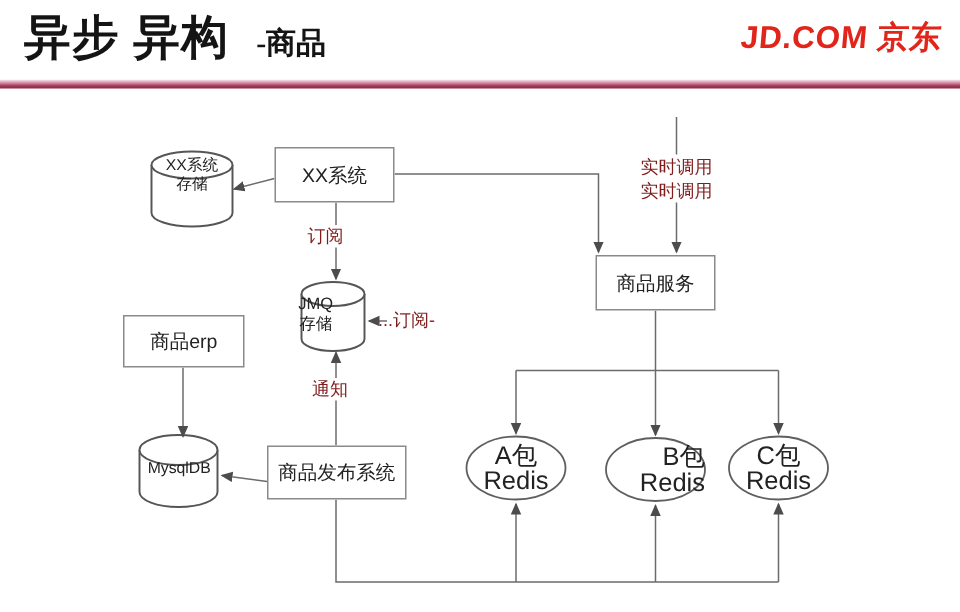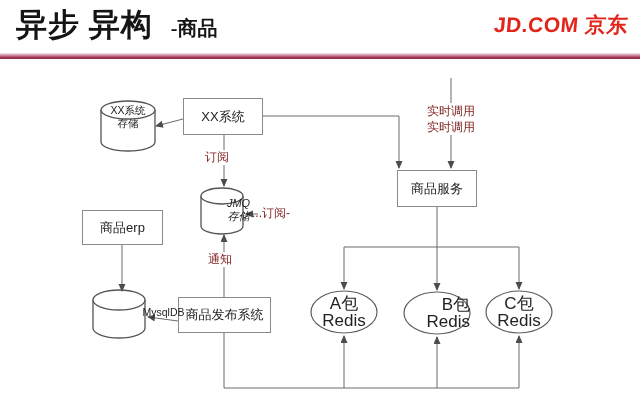--- a/index.html
+++ b/index.html
@@ -105,25 +105,25 @@
     <span>商品发布系统</span>
   </div>
   <div class="box" style="left:397px; top:170px; width:80px; height:37px;">
     <span>商品服务</span>
   </div>
 
   <div class="nlabel small" style="left:100px; top:104px; width:56px;">
     <div>XX系统</div>
     <div>存储</div>
   </div>
-  <div class="nlabel med" style="left:216px; top:197px; width:45px;font-style:italic;">
+  <div class="nlabel med" style="left:188px; top:197px; width:45px;">
     <div>JMQ</div>
     <div>存储</div>
   </div>
-  <div class="nlabel small" style="left:93px; top:306px; width:53px;padding-left:44px;">MysqlDB</div>
+  <div class="nlabel small" style="left:93px; top:306px; width:53px;">MysqlDB</div>
   <div class="nlabel redis" style="left:311px; top:295px; width:66px;">
     <div>A包</div>
     <div>Redis</div>
   </div>
   <div class="nlabel redis" style="left:404px; top:296px; width:66px;text-align:right;">
     <div>B包</div>
     <div>Redis</div>
   </div>
   <div class="nlabel redis" style="left:486px; top:295px; width:66px;">
     <div>C包</div>

